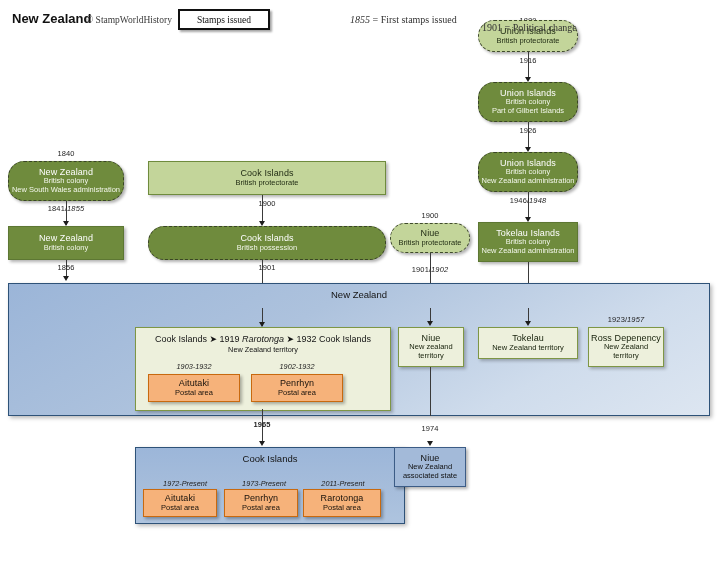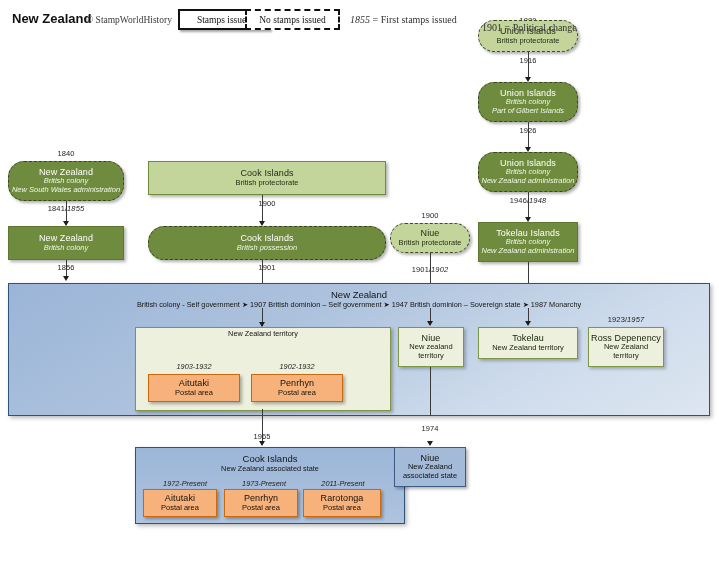--- a/index.html
+++ b/index.html
@@ -16,21 +16,21 @@
     display:flex;flex-direction:column;align-items:center;justify-content:center;
     text-align:center;line-height:1.18;
     box-shadow:2px 2px 3px rgba(0,0,0,.30);
   }
   .node .t1{font-size:9px;font-weight:400;letter-spacing:.1px;}
   .node .t2{font-size:7.5px;font-weight:400;}
   .node .t3{font-size:7.5px;font-weight:400;}
 
   .green-dark{background:#6f8b3d;border:1px solid #5d7733;color:#ffffff;}
   .green-dark .t1{color:#ffffff;}
-  .green-dark .t2,.green-dark .t3{color:#f2f6ea;font-style:italic;}
+  .green-dark .t2,.green-dark .t3{color:#f2f6ea;}
   .green-light{background:#c3d59a;border:1px solid #6f8b3d;color:#1f2a12;}
   .dashed{border-style:dashed;border-width:1.6px;border-color:#3f4a2c;border-radius:16px;}
   .dashed.green-dark{border-color:#3a4526;}
   .dashed.green-light{border-color:#3f4a2c;}
 
   .cream{background:#edf0dc;border:1.4px solid #7e9645;color:#16200a;}
   .blue-node{background:#a3bad9;border:1.4px solid #3c5c86;color:#111;}
   .orange{background:#f6b27a;border:1.6px solid #c8690f;color:#17120c;}
 
   
@@ -176,27 +176,29 @@
 
   <div class="vline" style="left:430px;top:253px;height:30px;"></div>
   <div class="yr" style="left:390px;top:265px;width:80px;">
     <span>1901/</span><span class="it">1902</span>
   </div>
 
   <div class="panel" style="left:8px;top:283px;width:702px;height:133px;"></div>
 
   <div class="panel-title" style="left:8px;top:289px;width:702px;">
     <div class="h">New Zealand</div>
-    <div class="s">British colony - Self government ➤ 1907 British dominion – Self government ➤ 1947 British dominion – Sovereign state ➤ 1987 Monarchy</div>
   </div>
 
   <div class="vline" style="left:262px;top:308px;height:18px;"></div>
   <div class="arrow" style="left:258.5px;top:322px;"></div>
 
   <div class="cream" style="position:absolute;left:135px;top:327px;width:254px;height:82px;box-shadow:2px 2px 3px rgba(0,0,0,.25);">
+    <div class="hdr" style="margin-top:6px;">
+      <span>Cook Islands ➤ 1919 </span><span class="it">Rarotonga</span><span> ➤ 1932 Cook Islands</span>
+    </div>
     <div class="sub" style="margin-top:1px;">New Zealand territory</div>
 
     <div class="datelbl" style="left:12px;top:34px;width:92px;">1903-1932</div>
     <div class="node orange" style="left:12px;top:46px;width:92px;height:28px;">
       <div class="t1">Aitutaki</div>
       <div class="t2">Postal area</div>
     </div>
 
     <div class="datelbl" style="left:115px;top:34px;width:92px;">1902-1932</div>
     <div class="node orange" style="left:115px;top:46px;width:92px;height:28px;">
@@ -226,27 +228,26 @@
   <div class="node cream" style="left:588px;top:327px;width:76px;height:40px;box-shadow:2px 2px 3px rgba(0,0,0,.25);">
     <div class="t1">Ross Depenency</div>
     <div class="t2">New Zealand</div>
     <div class="t3">territory</div>
   </div>
 
   <div class="vline" style="left:430px;top:367px;height:49px;"></div>
 
   <div class="vline" style="left:262px;top:409px;height:35px;"></div>
   <div class="arrow" style="left:258.5px;top:441px;"></div>
-  <div class="yr" style="left:212px;top:432px;width:100px;">1965</div>
+  <div class="yr" style="left:212px;top:420px;width:100px;font-weight:bold;">1965</div>
 
   <div class="panel panel-flat" style="left:135px;top:447px;width:270px;height:77px;"></div>
 
   <div class="panel-title" style="left:135px;top:453px;width:270px;">
     <div class="h">Cook Islands</div>
-    <div class="s">New Zealand associated state</div>
   </div>
 
   <div class="datelbl" style="left:143px;top:479px;width:84px;">1972-Present</div>
   <div class="node orange" style="left:143px;top:489px;width:74px;height:28px;">
     <div class="t1">Aitutaki</div>
     <div class="t2">Postal area</div>
   </div>
 
   <div class="datelbl" style="left:222px;top:479px;width:84px;">1973-Present</div>
   <div class="node orange" style="left:224px;top:489px;width:74px;height:28px;">
@@ -267,21 +268,20 @@
     <div class="t2">New Zealand</div>
     <div class="t3">associated state</div>
   </div>
 
   <div id="legend">
     <div class="lg-title" style="left:12px;top:11px;">New Zealand</div>
     <div class="lg-copy" style="left:86px;top:15px;">© StampWorldHistory</div>
 
     <div class="lg-box lg-solid" style="left:178px;top:9px;width:92px;height:21px;">Stamps issued</div>
 
-    <div class="lg-box lg-dashed" style="top: 9px; width: 95px; height: 21px; left: 245px;">No stamps issued</div>
 
     <div class="lg-note" style="left:350px;top:14px;">
       <span class="it">1855</span><span> = First stamps issued</span>
     </div>
 
     <div class="lg-note" style="left:482px;top:14px;margin-top:8px;">
       <span>1901</span><span> = Political change</span>
     </div>
   </div>
 

